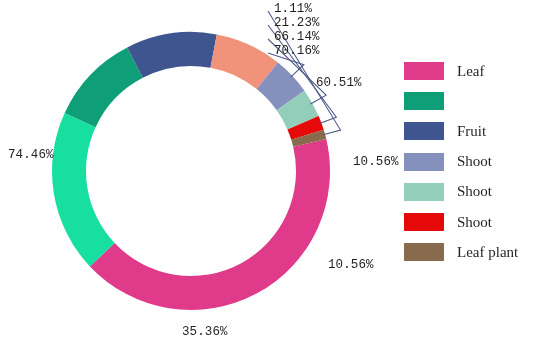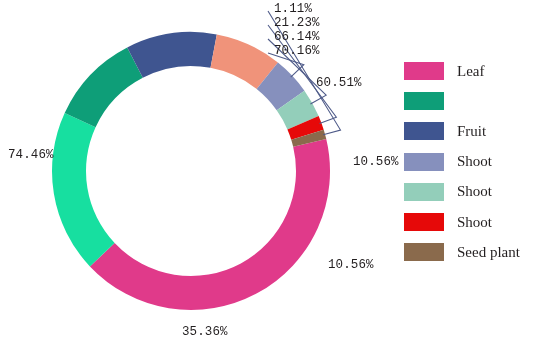--- a/index.html
+++ b/index.html
@@ -109,16 +109,16 @@
       <div class="legend-row">
         <span class="legend-swatch" style="background: rgb(147, 206, 186);"></span>
         <span class="legend-label">Shoot</span>
       </div>
       <div class="legend-row">
         <span class="legend-swatch" style="background: rgb(230, 9, 9);"></span>
         <span class="legend-label">Shoot</span>
       </div>
       <div class="legend-row">
         <span class="legend-swatch" style="background: rgb(138, 106, 76);"></span>
-        <span class="legend-label">Seed plant</span>
+        <span class="legend-label">Leaf plant</span>
       </div>
     </div>
 </div>
 
 </body></html>

